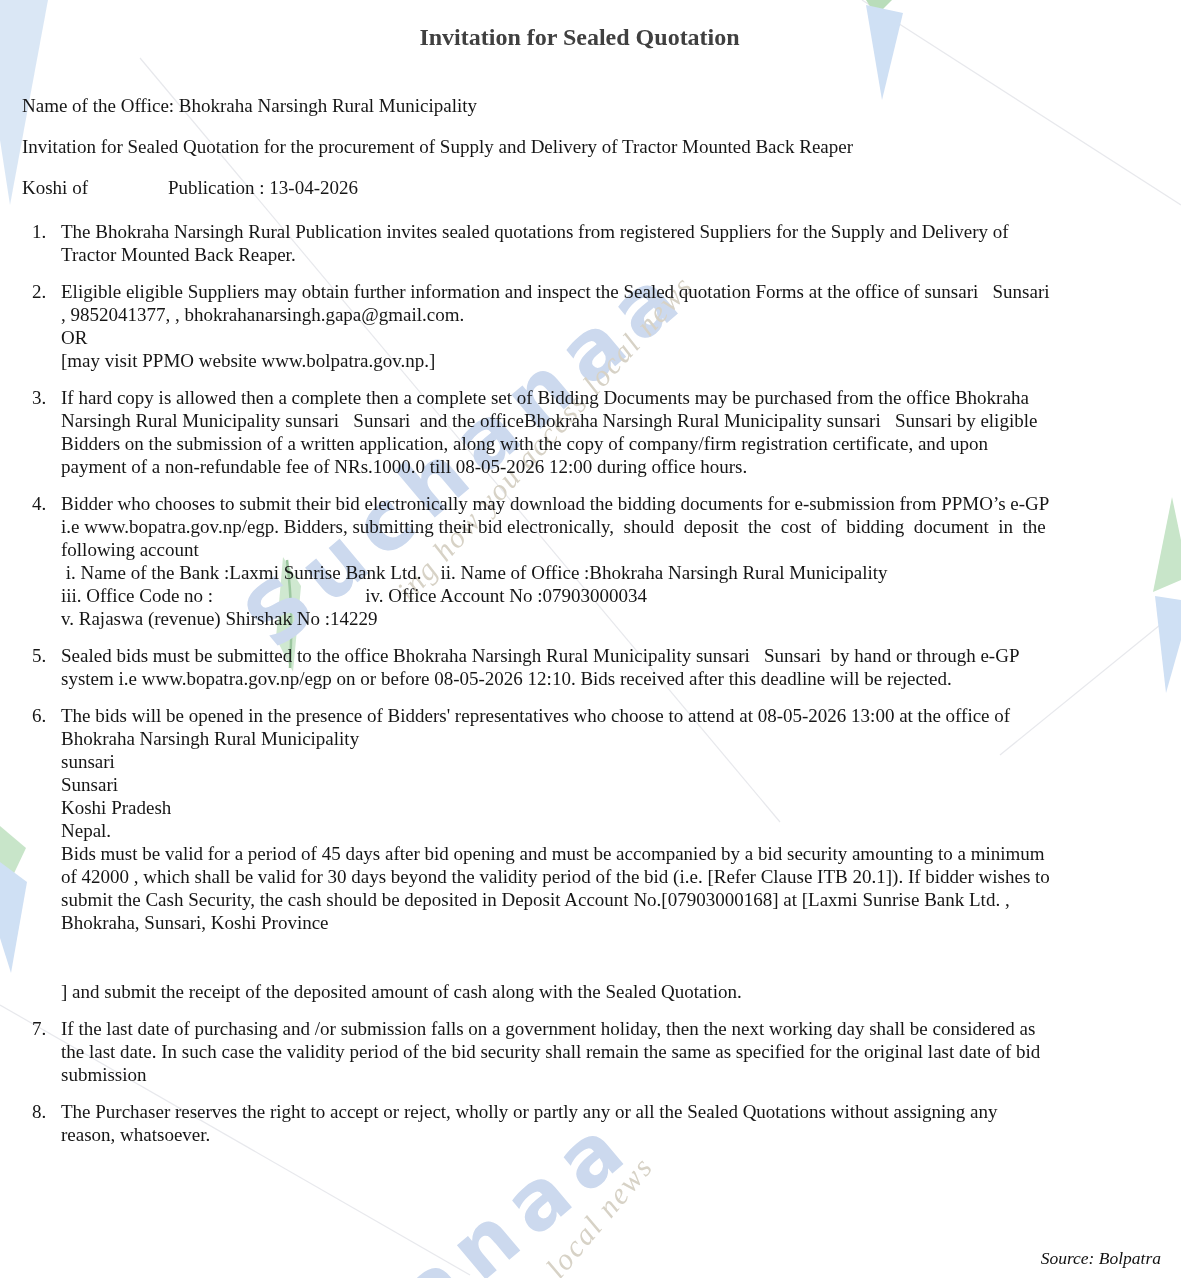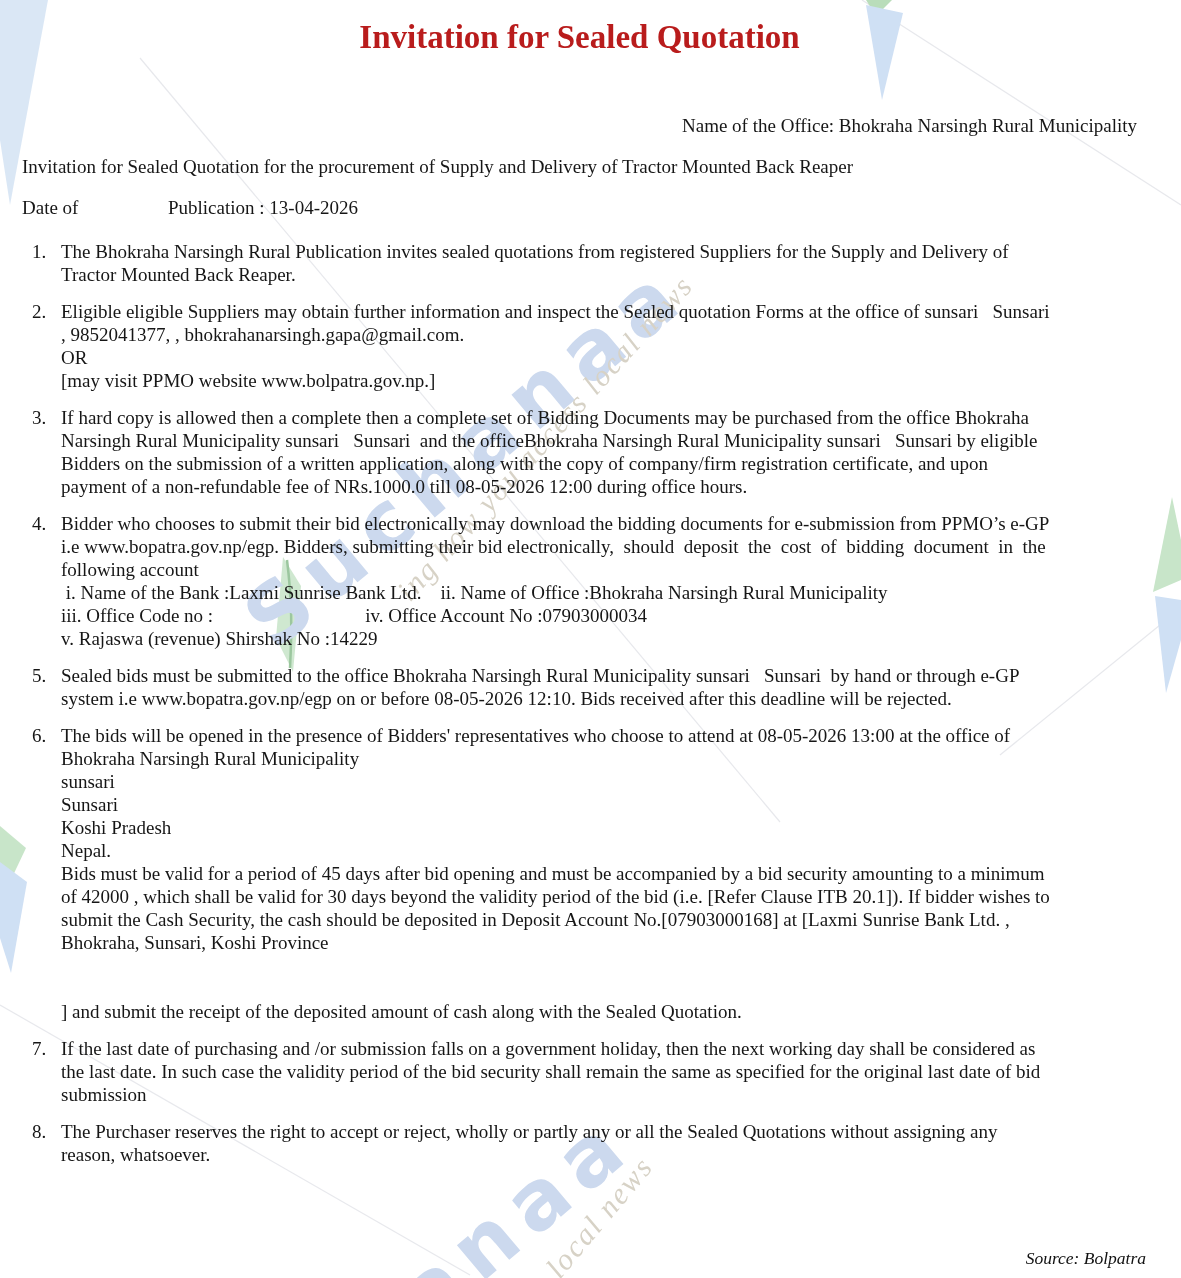--- a/index.html
+++ b/index.html
@@ -19,33 +19,33 @@
     font-size:30px; letter-spacing:2px; color:#d7d2c6; z-index:2;
   }
   .wm-brand-upper  { left:465px; top:455px;  transform:translate(-50%,-50%) rotate(-40deg); }
   .wm-slogan-upper { left:545px; top:438px;  transform:translate(-50%,-50%) rotate(-48deg); }
   .wm-brand-lower  { left:515px; top:1218px; transform:translate(-50%,-50%) rotate(-40deg); }
   .wm-slogan-lower { left:592px; top:1226px; transform:translate(-50%,-50%) rotate(-50deg); }
   
   .content { position:relative; z-index:3; padding:0 44px 0 22px; }
   h1.title {
     margin:16px 0 0 0; text-align:center;
-    font-size:33px; font-weight:700; line-height:42px; color:#b91c1c;
+    font-size:24px; font-weight:700; line-height:42px; color:#404040;
   }
   .hline {
     margin:0 0 18px 0; font-size:19px; line-height:23px; white-space:pre;
   }
-  .hline.first { margin-top:56px;text-align:right; }
+  .hline.first { margin-top:36px; }
   .date-label { display:inline-block; width:146px; }
   ol.clist { list-style:none; margin:21px 0 0 0; padding:0; }
   li.citem { display:flex; margin:0 0 14px 0; font-size:19px; line-height:23px; }
   .cnum { flex:none; width:39px; padding-left:10px; box-sizing:border-box; }
   .ctext { flex:1 1 auto; white-space:pre; }
   .source {
-    position:absolute; right:35px; top:1248px; z-index:3;
+    position:absolute; right:20px; top:1248px; z-index:3;
     font-size:17.5px; font-style:italic; color:#111;
   }
 </style>
 </head>
 <body>
 
 <div class="page">
 
   <svg class="bg-shapes" viewBox="0 0 1181 1278" xmlns="http://www.w3.org/2000/svg">
 
@@ -74,21 +74,21 @@
   <div class="wm wm-brand wm-brand-upper">Suchanaa</div>
   <div class="wm wm-slogan wm-slogan-upper">ing how you access local news</div>
   <div class="wm wm-brand wm-brand-lower">anaa</div>
   <div class="wm wm-slogan wm-slogan-lower">s local news</div>
 
   <div class="content">
     <h1 class="title">Invitation for Sealed Quotation</h1>
 
     <p class="hline first">Name of the Office: Bhokraha Narsingh Rural Municipality</p>
     <p class="hline">Invitation for Sealed Quotation for the procurement of Supply and Delivery of Tractor Mounted Back Reaper</p>
-    <p class="hline"><span class="date-label">Date of</span><span class="date-value">Publication : 13-04-2026</span></p>
+    <p class="hline"><span class="date-label">Koshi of</span><span class="date-value">Publication : 13-04-2026</span></p>
 
     <ol class="clist">
   <li class="citem">
     <span class="cnum">1.</span>
     <span class="ctext">The Bhokraha Narsingh Rural Publication invites sealed quotations from registered Suppliers for the Supply and Delivery of
 Tractor Mounted Back Reaper.</span>
   </li>
 
   <li class="citem">
     <span class="cnum">2.</span>

